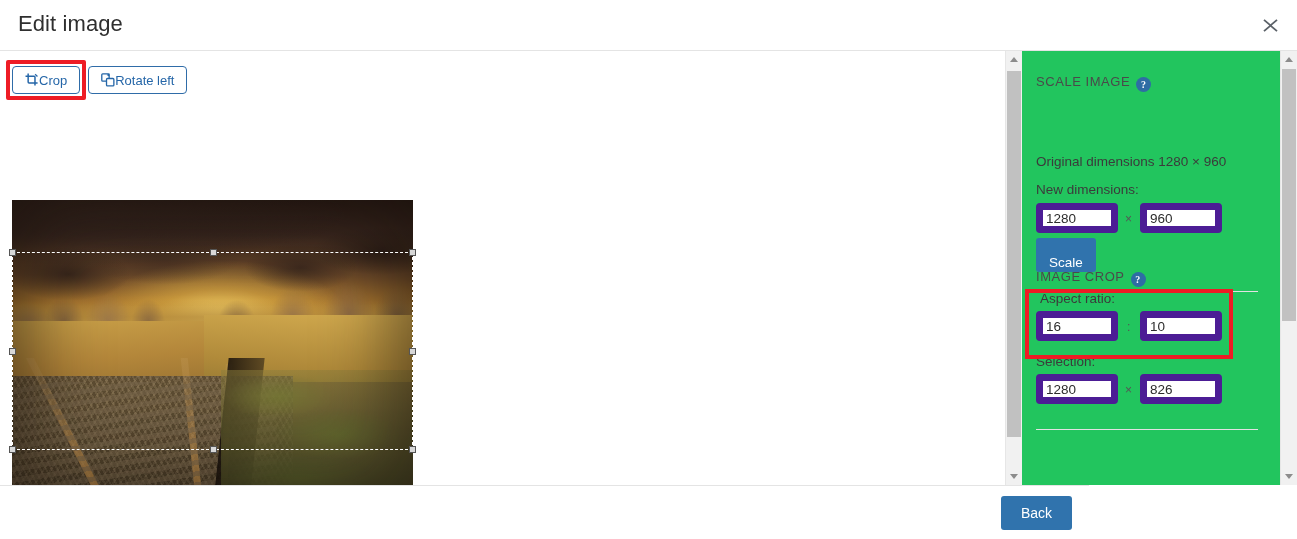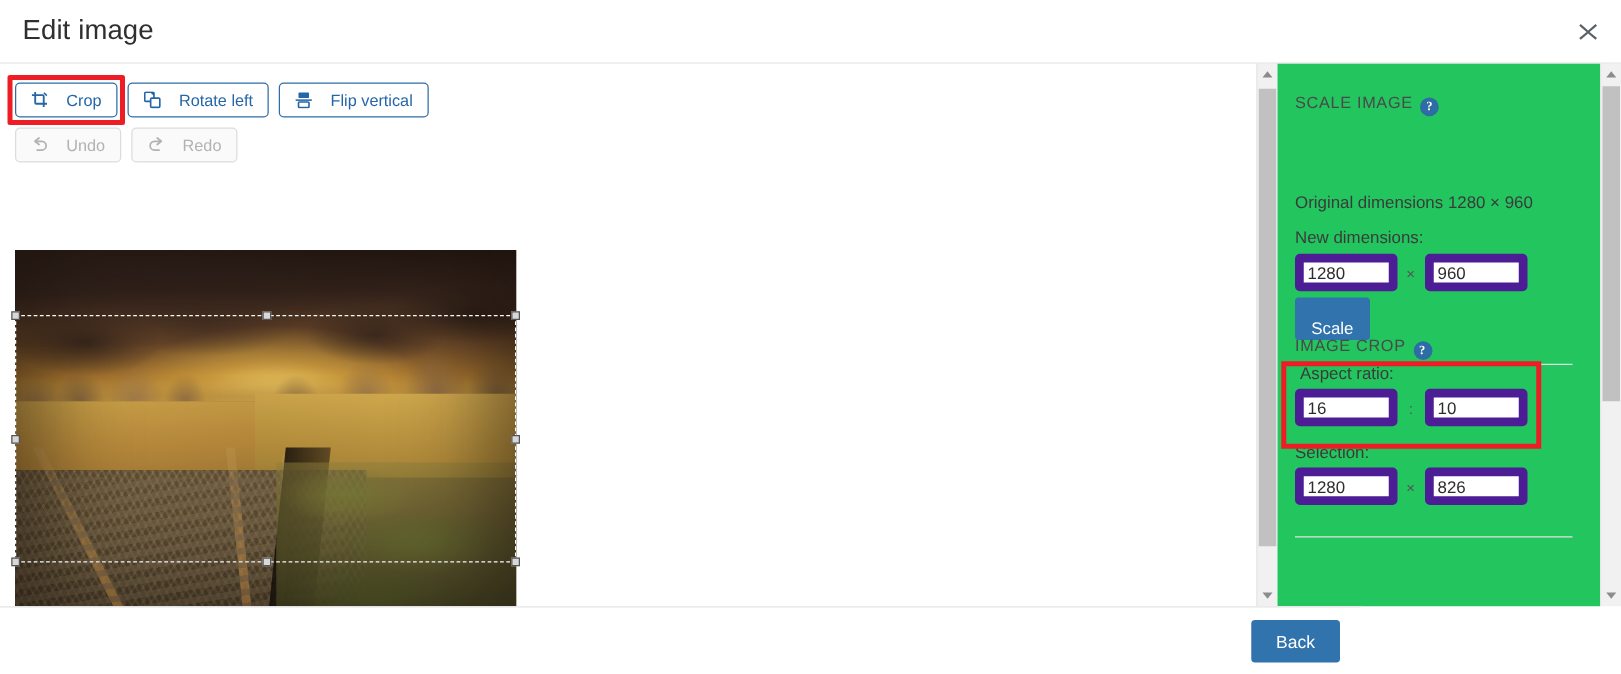--- a/index.html
+++ b/index.html
@@ -23,21 +23,21 @@
 
   
   .body-wrap{position:absolute;left:0;top:51px;width:1297px;height:434px;}
 
   
   .editor{position:absolute;left:0;top:0;width:1005px;height:434px;
           background:#fff;overflow:hidden;}
 
   .toolbar{position:absolute;left:12px;top:15px;width:960px;}
   .btn-row{display:flex;gap:8px;margin-bottom:8px;}
-  .tbtn{display:inline-flex;align-items:center;gap:14px;height:28px;
+  .tbtn{display:inline-flex;align-items:center;gap:0;height:28px;
         padding:0 12px;border:1px solid #2f6ca8;border-radius:4px;
         background:#fff;color:#2566a8;font-size:13px;cursor:pointer;
         box-sizing:border-box;white-space:nowrap;}
   .tbtn svg{display:block;flex:0 0 auto;}
   .tbtn.disabled{border-color:#dcdcdc;color:#b2b2b2;background:#fafafa;cursor:default;}
 
   .crop-hl{position:relative;display:inline-block;}
   .crop-hl::before{content:"";position:absolute;left:-6px;top:-6px;right:-6px;bottom:-6px;
                    border:4px solid #ee1c25;border-radius:2px;pointer-events:none;}
 
@@ -201,53 +201,23 @@
               <svg width="14" height="14" viewBox="0 0 16 16" aria-hidden="true">
                 <rect x="0.9" y="0.9" width="8.4" height="8.4" rx="1" fill="none" stroke="#2566a8" stroke-width="1.5"></rect>
                 <rect x="6.3" y="6.3" width="8.4" height="8.4" rx="1" fill="#fff" stroke="#2566a8" stroke-width="1.5"></rect>
                 <path d="M9.6 0.4 L6.4 2.2 L9.6 3.9" fill="#2566a8"></path>
               </svg>
             </span>
             <span>Rotate left</span>
           </button>
 
 
-          <button class="tbtn">
-            <span>
-              <svg width="14" height="14" viewBox="0 0 16 16" aria-hidden="true">
-                <rect x="3.2" y="1.1" width="9.6" height="5.1" rx="0.8" fill="#2566a8"></rect>
-                <rect x="3.2" y="9.8" width="9.6" height="5.1" rx="0.8" fill="none" stroke="#2566a8" stroke-width="1.5"></rect>
-                <rect x="0.6" y="7.4" width="14.8" height="1.4" fill="#2566a8"></rect>
-              </svg>
-            </span>
-            <span>Flip vertical</span>
-          </button>
-
-        </div>
-
-        <div class="btn-row">
-          <button class="tbtn disabled">
-            <span>
-              <svg width="14" height="14" viewBox="0 0 16 16" aria-hidden="true">
-                <path d="M5.2 4.6 H9.6 a4 4 0 0 1 0 8 H5.4" fill="none" stroke="#b2b2b2" stroke-width="1.6" stroke-linecap="round"></path>
-                <path d="M7.1 1.6 L3.4 4.6 L7.1 7.5" fill="none" stroke="#b2b2b2" stroke-width="1.6" stroke-linecap="round" stroke-linejoin="round"></path>
-              </svg>
-            </span>
-            <span>Undo</span>
-          </button>
-          <button class="tbtn disabled">
-            <span>
-              <svg width="14" height="14" viewBox="0 0 16 16" aria-hidden="true">
-                <path d="M10.8 4.6 H6.4 a4 4 0 0 0 0 8 H10.6" fill="none" stroke="#b2b2b2" stroke-width="1.6" stroke-linecap="round"></path>
-                <path d="M8.9 1.6 L12.6 4.6 L8.9 7.5" fill="none" stroke="#b2b2b2" stroke-width="1.6" stroke-linecap="round" stroke-linejoin="round"></path>
-              </svg>
-            </span>
-            <span>Redo</span>
-          </button>
-        </div>
+
+        </div>
+
       </div>
 
       <div class="canvas">
         <div class="photo">
           <div class="sky"></div>
             <div class="clouds"></div>
             <div class="horizon"></div>
           <div class="trees"></div>
             <div class="field-l"></div>
             <div class="field-r"></div>

